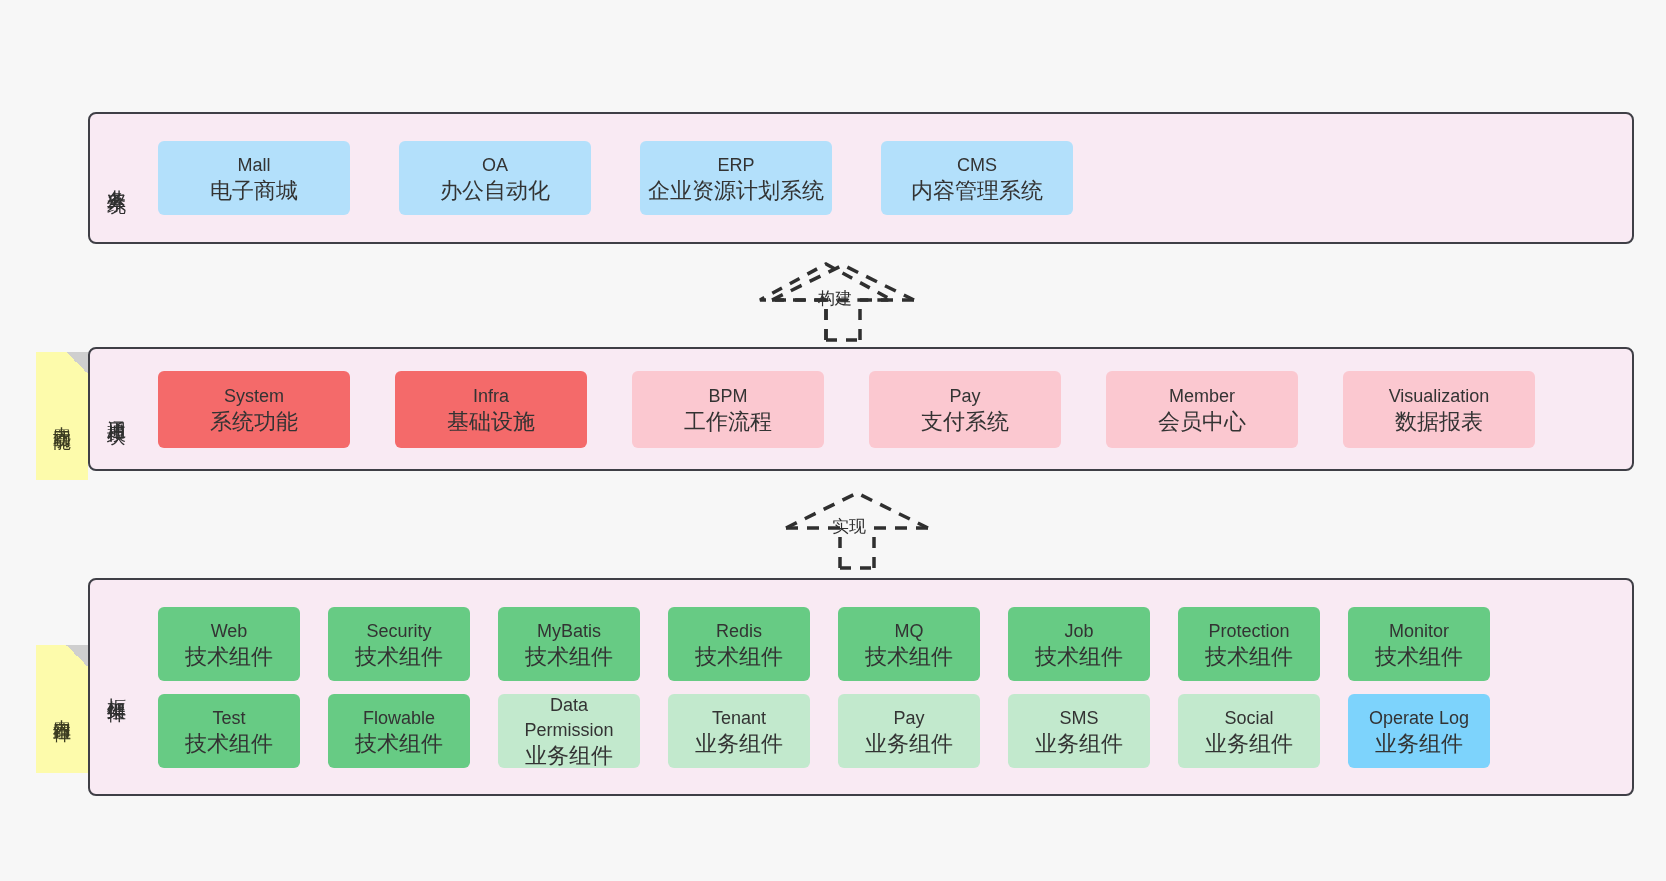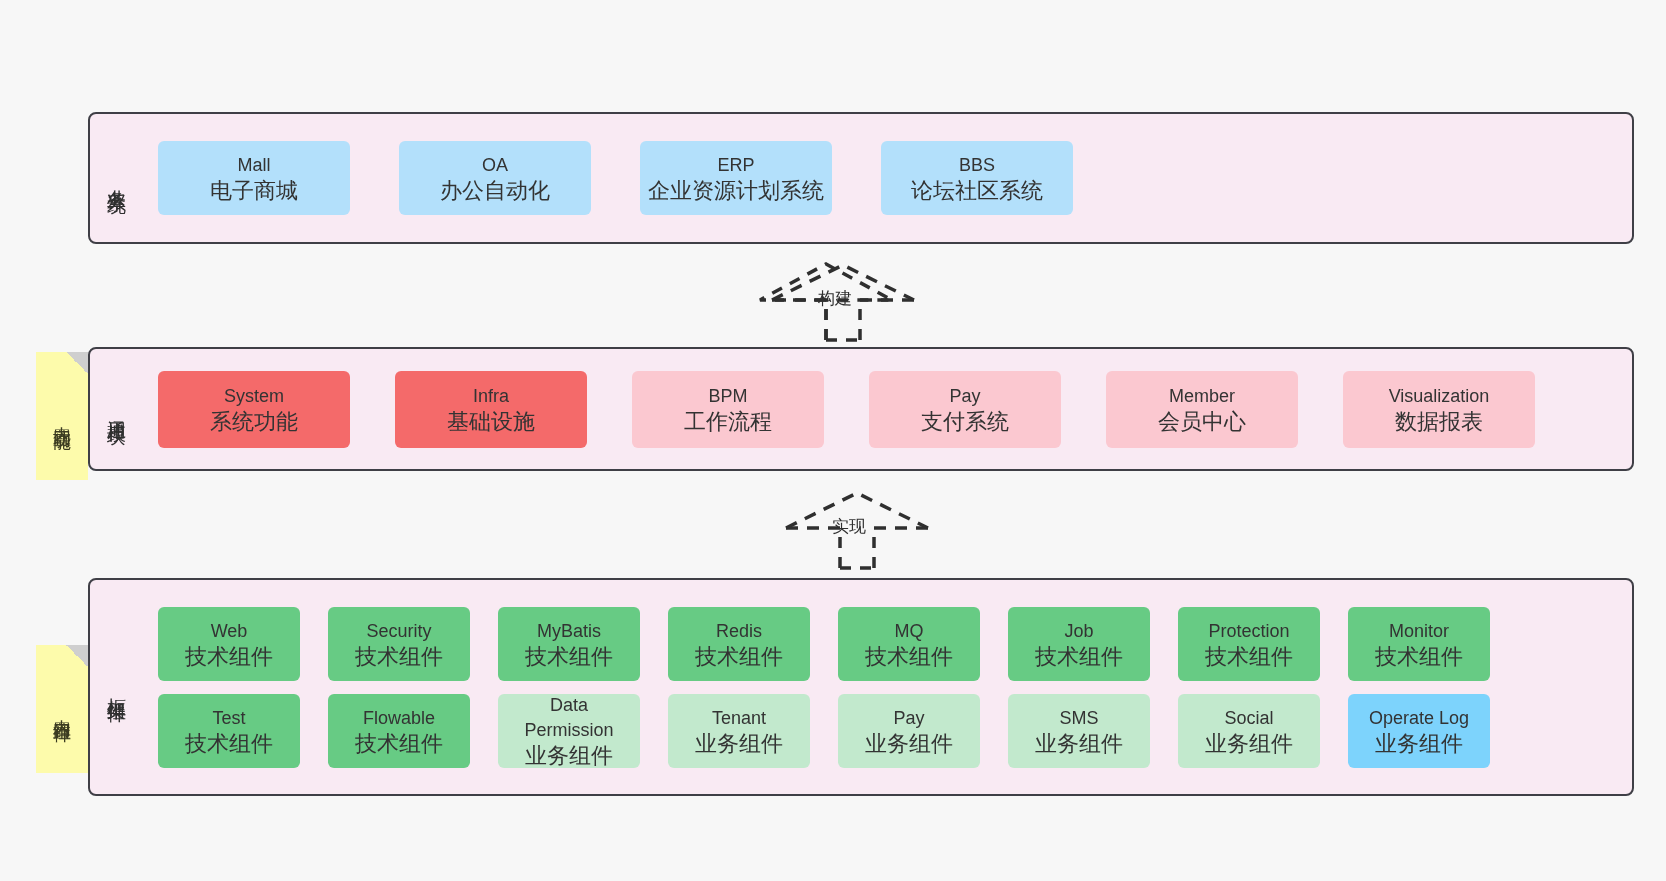--- a/index.html
+++ b/index.html
@@ -139,23 +139,23 @@
             <div class="t2">电子商城</div>
           </div>
           <div class="card" style="background: rgb(179, 224, 251); height: 74px; width: 192px; margin-right: 45px;">
             <div class="t1">OA</div>
             <div class="t2">办公自动化</div>
           </div>
           <div class="card" style="background: rgb(179, 224, 251); height: 74px; width: 192px; margin-right: 45px;">
             <div class="t1">ERP</div>
             <div class="t2">企业资源计划系统</div>
           </div>
-          <div class="card" style="background: rgb(179, 224, 251); height: 74px; width: 192px; margin-right: 0px;">
-            <div class="t1">BBS</div>
-            <div class="t2">论坛社区系统</div>
+          <div class="card" style="background: rgb(179, 224, 251); height: 74px; width: 192px; margin-right: 45px;">
+            <div class="t1">CMS</div>
+            <div class="t2">内容管理系统</div>
           </div>
         </div>
     </div>
   </div>
 
   <div class="arrow" style="left:756px; top:262px;">
     <svg width="160" height="80" viewBox="0 0 160 80">
       <path d="M 70 78 L 70 38 L 4 38 L 70 2 L 136 38 L 70 38" fill="none" stroke="#2f2f2f" stroke-width="3.5" stroke-dasharray="11,9" stroke-linecap="butt" transform="translate(0,0)"></path>
       <path d="M 70 78 L 70 38" fill="none" stroke="#2f2f2f" stroke-width="3.5" stroke-dasharray="11,9"></path>
       <path d="M 104 78 L 104 38" fill="none" stroke="#2f2f2f" stroke-width="3.5" stroke-dasharray="11,9"></path>

